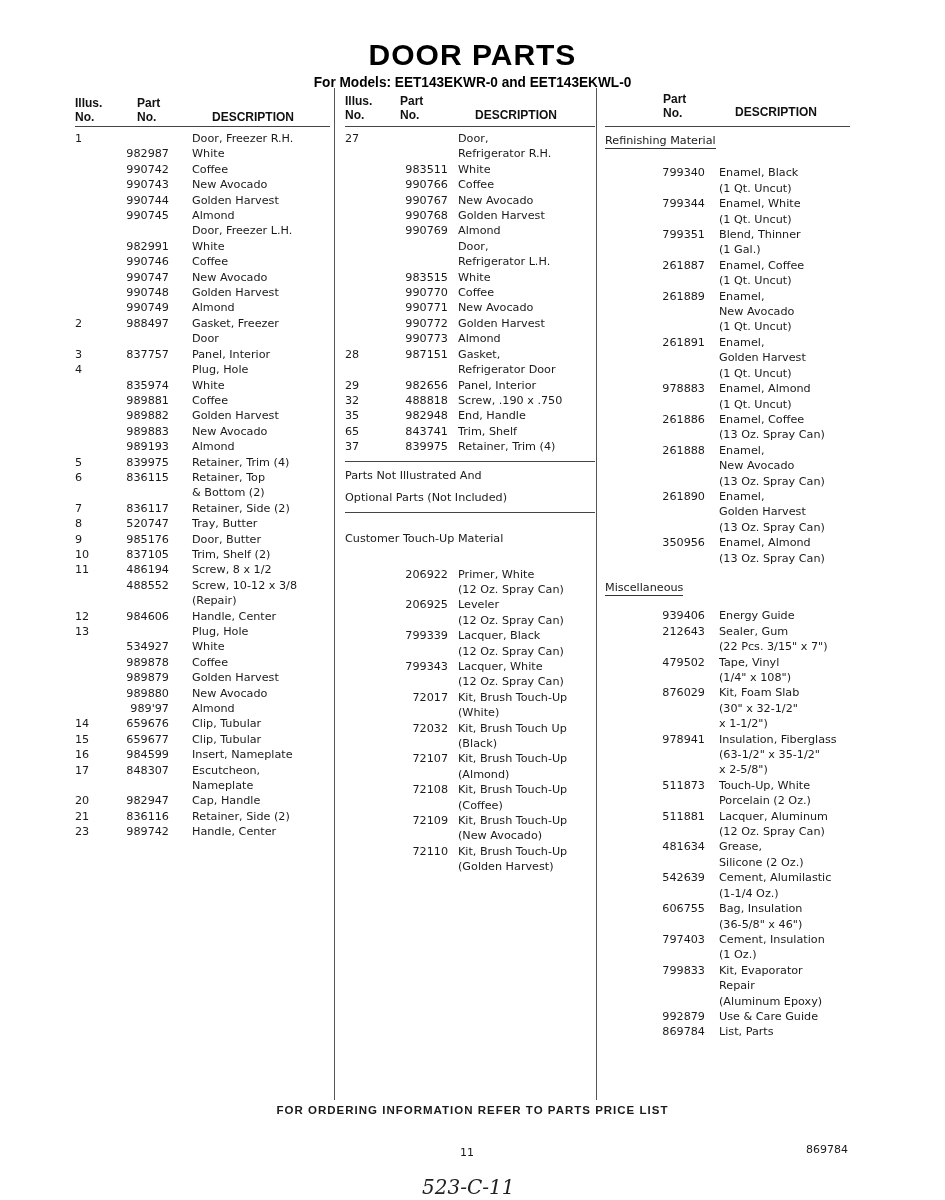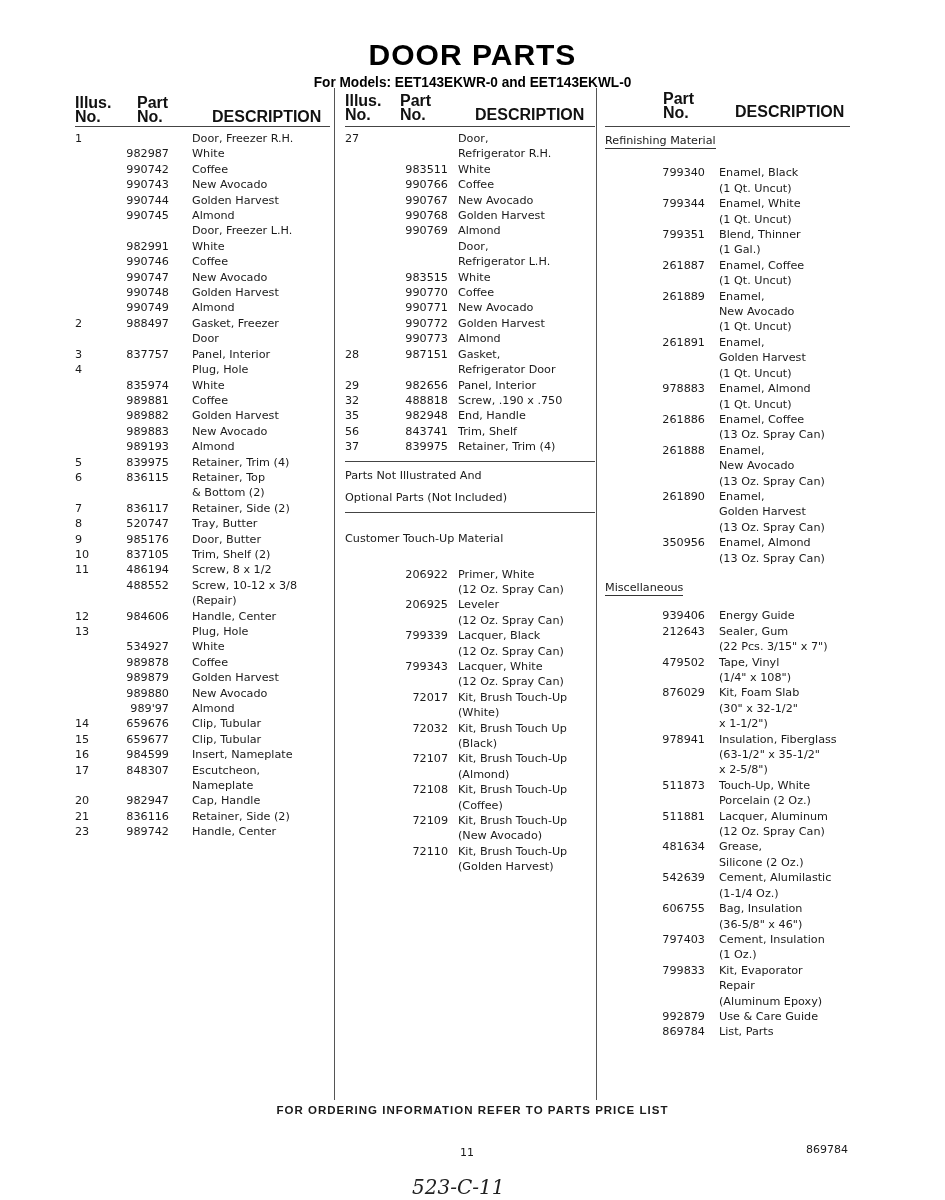--- a/index.html
+++ b/index.html
@@ -10,21 +10,21 @@
            letter-spacing: 1px; color: #000; }
   .subtitle { position: absolute; top: 73px; left: 0; width: 945px; text-align: center;
               font-family: "Liberation Sans", sans-serif; font-weight: bold; font-size: 15.5px;
               color: #000; transform: scaleX(0.88); transform-origin: center; }
   .col { position: absolute; top: 92px; }
   .col1 { left: 75px; width: 255px; }
   .col2 { left: 345px; width: 250px; }
   .col3 { left: 605px; width: 245px; }
   .vline { position: absolute; width: 1px; background: #555; }
   .hdr { position: relative; height: 34px; font-family: "Liberation Sans", sans-serif;
-         font-weight: bold; font-size: 16px; color: #111; border-bottom: 1px solid #444; text-decoration: underline; }
+         font-weight: bold; font-size: 12px; color: #111; border-bottom: 1px solid #444; text-decoration: underline; }
   .hdr span { position: absolute; line-height: 14px; }
   .rows { font-size: 11.2px; line-height: 15.4px; margin-top: 4px; }
   .row { position: relative; min-height: 15.4px; }
   .row .illus { position: absolute; left: 0; width: 30px; }
   .row .part { position: absolute; text-align: right; }
   .row .desc { white-space: pre-line; }
   .col1 .part { left: 16px; width: 78px; }
   .col1 .desc { margin-left: 117px; }
   .col2 .part { left: 20px; width: 83px; }
   .col2 .desc { margin-left: 113px; }
@@ -32,21 +32,21 @@
   .col3 .desc { margin-left: 114px; }
   .section-note { font-size: 11.2px; line-height: 22px; padding: 3px 0; }
   .ruled { border-top: 1px solid #444; border-bottom: 1px solid #444; margin-top: 6px; }
   .section-head { font-size: 11.2px; line-height: 15.4px; display: inline-block;
                   border-bottom: 1px solid #333; }
   .footer { position: absolute; top: 1104px; left: 0; width: 945px; text-align: center;
             font-family: "Liberation Sans", sans-serif; font-weight: bold; font-size: 11.5px;
             letter-spacing: 1px; }
   .pageno { position: absolute; top: 1146px; left: 460px; font-size: 11px; }
   .docno { position: absolute; top: 1143px; left: 806px; font-size: 11px; }
-  .handwrite { position: absolute; top: 1175px; left: 412px; font-family: "DejaVu Serif", serif;
+  .handwrite { position: absolute; top: 1175px; left: 422px; font-family: "DejaVu Serif", serif;
                font-style: italic; font-size: 20px; color: #222; }
 </style>
 </head>
 <body>
 
 <div class="title">DOOR PARTS</div>
 <div class="subtitle">For Models: EET143EKWR-0 and EET143EKWL-0</div>
 
 <div class="vline" style="left:334px; top:88px; height:1012px;"></div>
 <div class="vline" style="left:596px; top:88px; height:1012px;"></div>
@@ -363,21 +363,21 @@
         <span class="illus">32</span>
         <span class="part">488818</span>
         <div class="desc">Screw, .190 x .750</div>
       </div>
       <div class="row">
         <span class="illus">35</span>
         <span class="part">982948</span>
         <div class="desc">End, Handle</div>
       </div>
       <div class="row">
-        <span class="illus">56</span>
+        <span class="illus">65</span>
         <span class="part">843741</span>
         <div class="desc">Trim, Shelf</div>
       </div>
       <div class="row">
         <span class="illus">37</span>
         <span class="part">839975</span>
         <div class="desc">Retainer, Trim (4)</div>
       </div>
     </div>
   <div class="section-note ruled">

